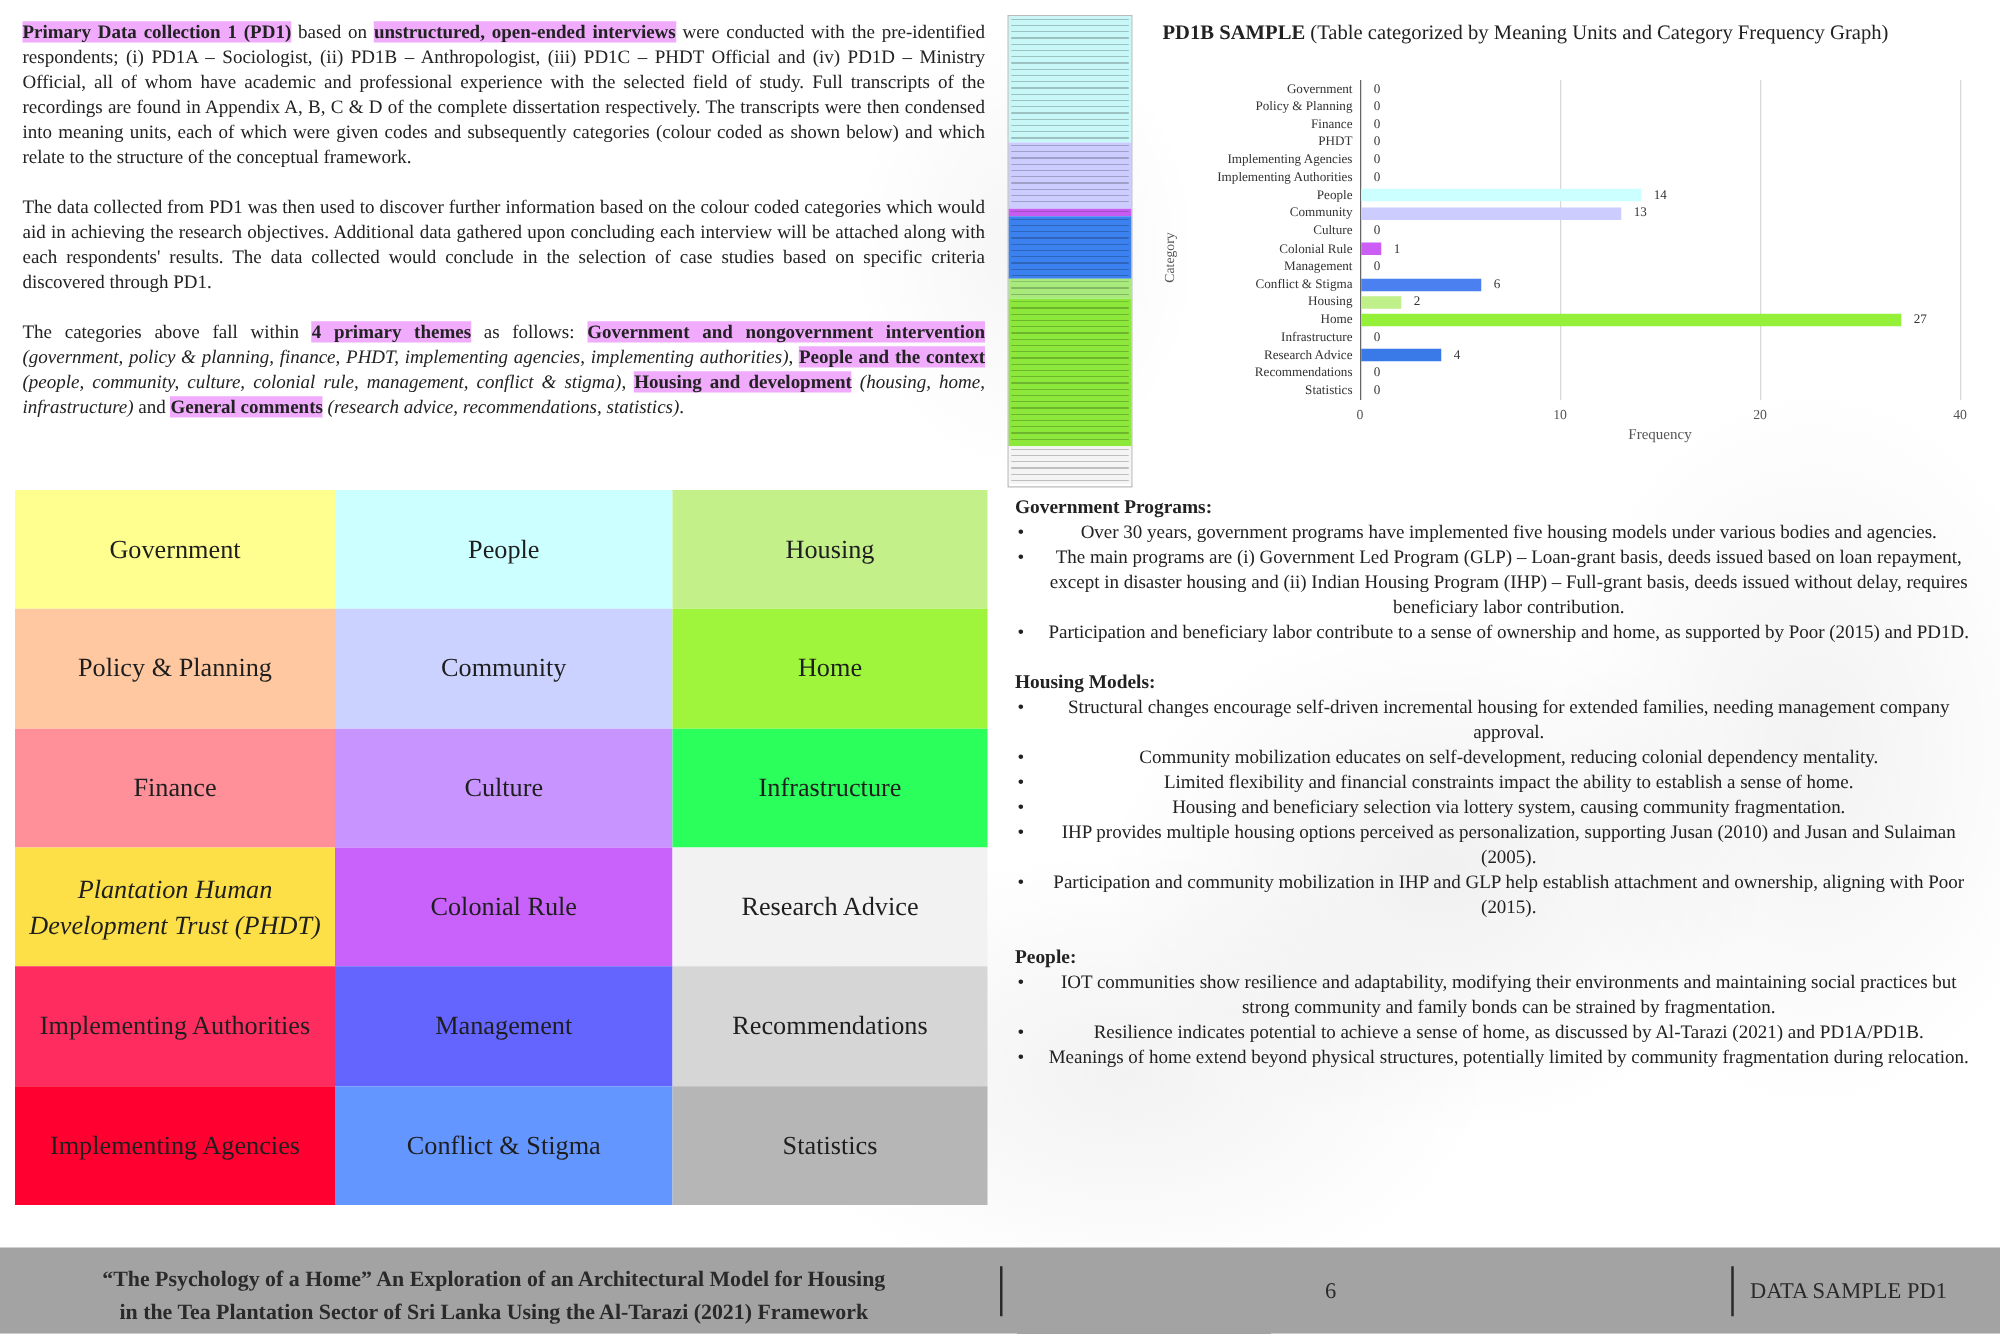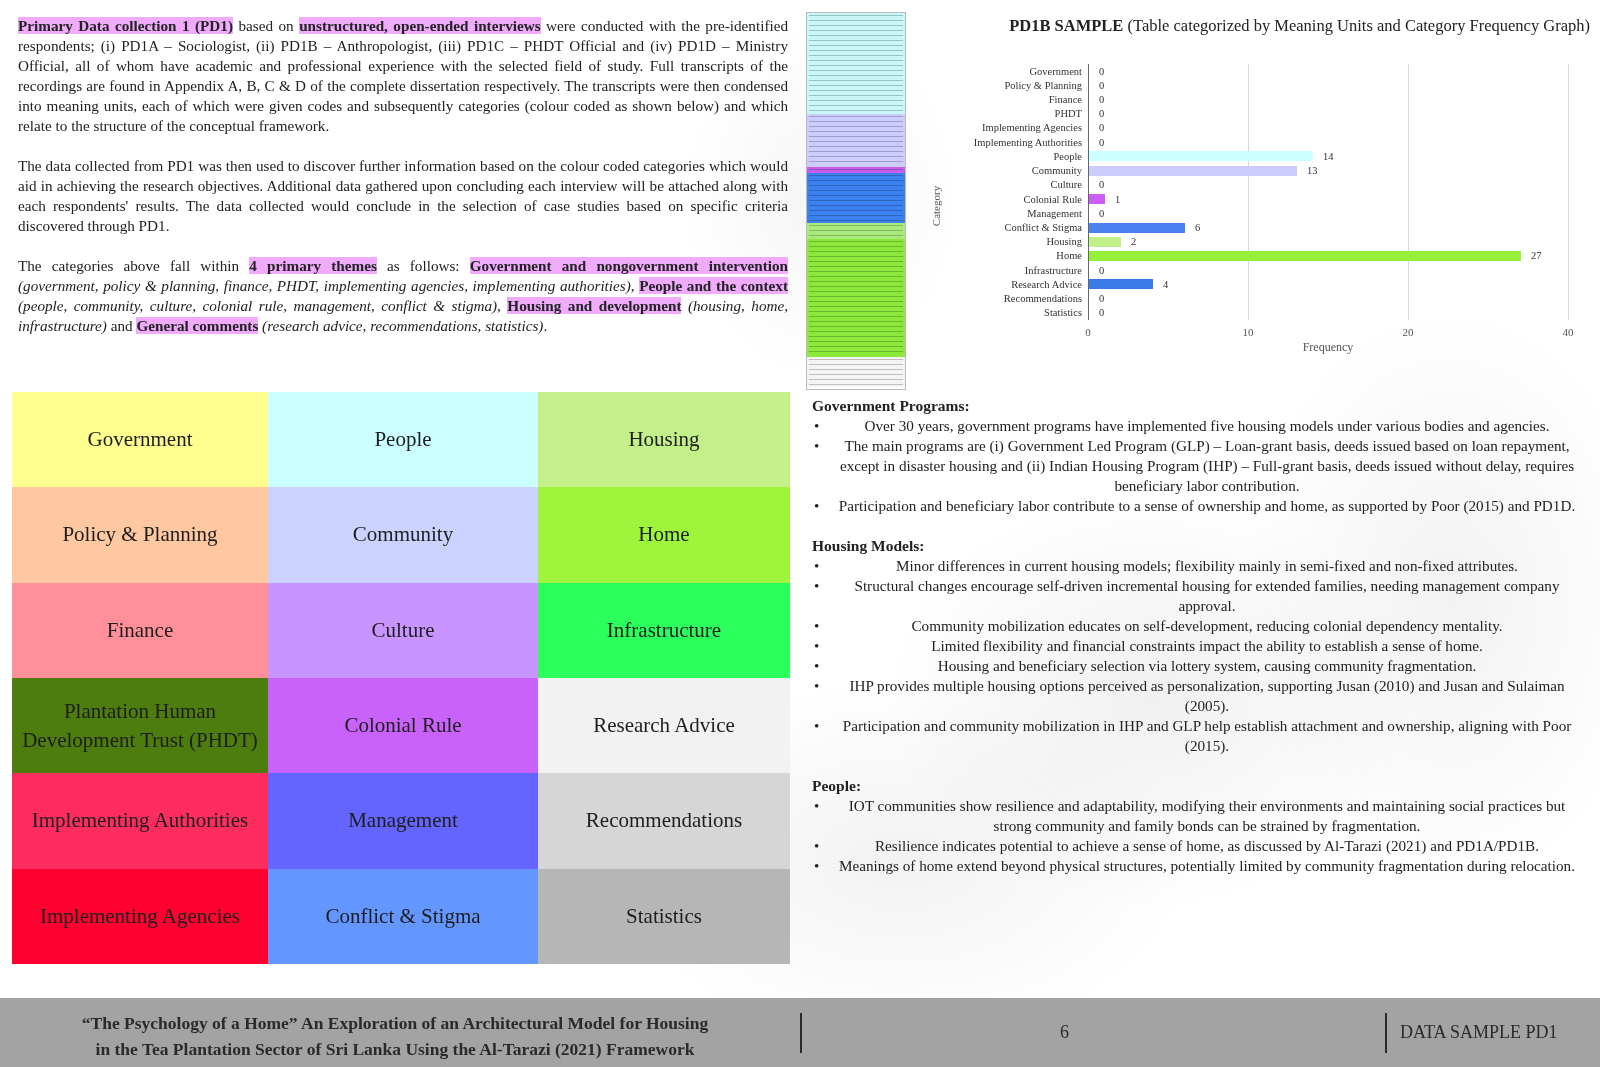--- a/index.html
+++ b/index.html
@@ -34,21 +34,21 @@
     display: flex; flex-direction: column;
   }
   .thumb .blk { width: 100%; position: relative; }
   .thumb .blk::after {
     content: ""; position: absolute; inset: 2px;
     background-image: repeating-linear-gradient(to bottom, rgba(0,0,0,0.22) 0 1px, transparent 1px 5px);
   }
 
   
   .chart-title {
-    position: absolute; left: 930px; top: 16px; width: 660px; text-align: right;
+    position: absolute; left: 930px; top: 16px; width: 660px; text-align: left;
     font-size: 16.5px;
   }
   .chart-title b { font-weight: bold; }
   .chart {
     position: absolute; left: 930px; top: 60px; width: 660px; height: 320px;
   }
   .ylabel {
     position: absolute; left: -14px; top: 140px; transform: rotate(-90deg);
     font-size: 11px; color: #555;
   }
@@ -243,41 +243,40 @@
 <div class="grid" id="cat-grid">
     <div class="cell" style="background: rgb(255, 255, 143);">Government</div>
     <div class="cell" style="background: rgb(204, 255, 255);">People</div>
     <div class="cell" style="background: rgb(196, 240, 138);">Housing</div>
     <div class="cell" style="background: rgb(255, 200, 160);">Policy &amp; Planning</div>
     <div class="cell" style="background: rgb(204, 210, 255);">Community</div>
     <div class="cell" style="background: rgb(158, 245, 60);">Home</div>
     <div class="cell" style="background: rgb(255, 143, 153);">Finance</div>
     <div class="cell" style="background: rgb(200, 148, 255);">Culture</div>
     <div class="cell" style="background: rgb(43, 255, 92);">Infrastructure</div>
-    <div class="cell" style="background: #4d7c0f;">Plantation Human Development Trust (PHDT)</div>
+    <div class="cell" style="background: #fde047; font-style: italic;">Plantation Human Development Trust (PHDT)</div>
     <div class="cell" style="background: rgb(200, 98, 250);">Colonial Rule</div>
     <div class="cell" style="background: rgb(242, 242, 242);">Research Advice</div>
     <div class="cell" style="background: rgb(255, 45, 95);">Implementing Authorities</div>
     <div class="cell" style="background: rgb(100, 100, 255);">Management</div>
     <div class="cell" style="background: rgb(214, 214, 214);">Recommendations</div>
     <div class="cell" style="background: rgb(255, 0, 48);">Implementing Agencies</div>
     <div class="cell" style="background: rgb(100, 150, 255);">Conflict &amp; Stigma</div>
     <div class="cell" style="background: rgb(182, 182, 182);">Statistics</div>
   </div>
 
 <div class="findings" id="findings">
     <h4>Government Programs:</h4>
     <ul>
       <li>Over 30 years, government programs have implemented five housing models under various bodies and agencies.</li>
       <li>The main programs are (i) Government Led Program (GLP) – Loan-grant basis, deeds issued based on loan repayment, except in disaster housing and (ii) Indian Housing Program (IHP) – Full-grant basis, deeds issued without delay, requires beneficiary labor contribution.</li>
       <li>Participation and beneficiary labor contribute to a sense of ownership and home, as supported by Poor (2015) and PD1D.</li>
     </ul>
     <h4>Housing Models:</h4>
     <ul>
-      <li>Minor differences in current housing models; flexibility mainly in semi-fixed and non-fixed attributes.</li>
       <li>Structural changes encourage self-driven incremental housing for extended families, needing management company approval.</li>
       <li>Community mobilization educates on self-development, reducing colonial dependency mentality.</li>
       <li>Limited flexibility and financial constraints impact the ability to establish a sense of home.</li>
       <li>Housing and beneficiary selection via lottery system, causing community fragmentation.</li>
       <li>IHP provides multiple housing options perceived as personalization, supporting Jusan (2010) and Jusan and Sulaiman (2005).</li>
       <li>Participation and community mobilization in IHP and GLP help establish attachment and ownership, aligning with Poor (2015).</li>
     </ul>
     <h4>People:</h4>
     <ul>
       <li>IOT communities show resilience and adaptability, modifying their environments and maintaining social practices but strong community and family bonds can be strained by fragmentation.</li>

